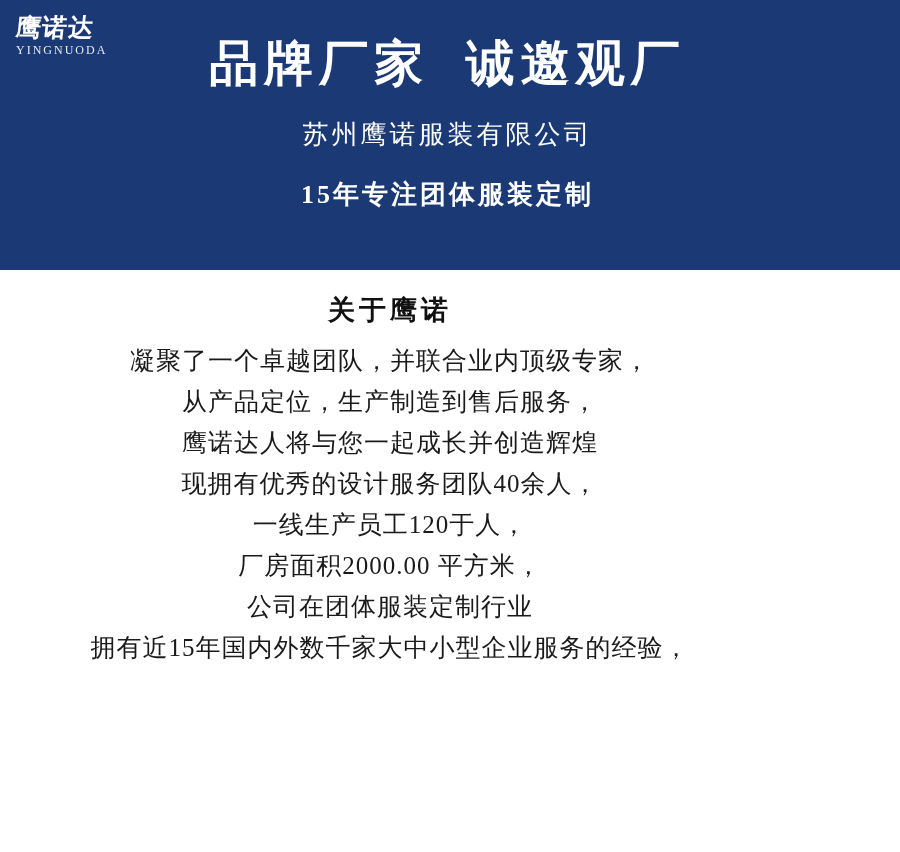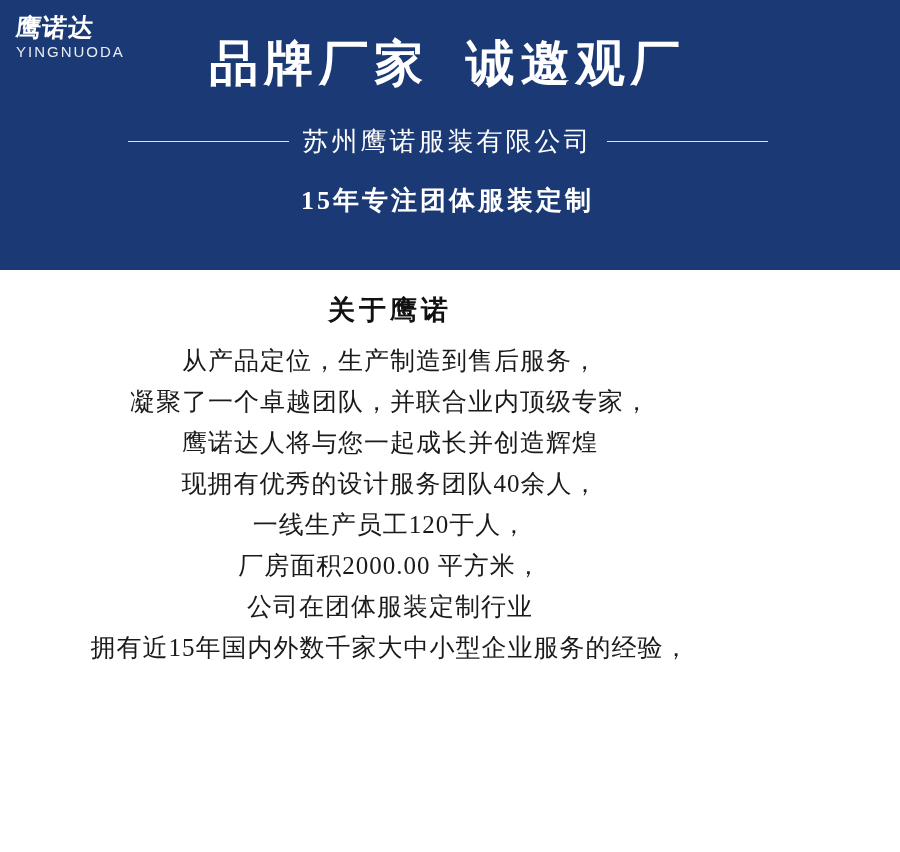--- a/index.html
+++ b/index.html
@@ -46,22 +46,22 @@
     font-weight: bold;
     letter-spacing: 1px;
     line-height: 28px;
     color: #ffffff;
     display: block;
     transform: skewX(-6deg);
   }
 
   .logo-sub {
     display: block;
-    font-family: Liberation Sans, sans-serif;
-    font-size: 15px;
+    font-family: Liberation Serif, serif;
+    font-size: 12px;
     letter-spacing: 2px;
     color: #ffffff;
     margin-top: 1px;
     opacity: 0.9;
   }
 
   .banner-inner {
     position: absolute;
     left: 0;
     right: 5px;
@@ -78,25 +78,26 @@
     font-weight: bold;
     font-size: 49px;
     color: #ffffff;
     letter-spacing: 6px;
     line-height: 60px;
     white-space: pre;
     text-align: center;
   }
 
   .subline-wrap {
-    margin-top: 30px;
+    margin-top: 22px;
     width: 640px;
     display: flex;
     align-items: center;
     justify-content: center;
+    flex-direction: column;
   }
 
   .rule {
     flex: 1 1 auto;
     height: 1px;
     background: #ffffff;
     opacity: 0.85;
   }
 
   .subline {
@@ -174,22 +175,22 @@
         <div class="rule"></div>
       </div>
 
       <div class="tagline">15年专注团体服装定制</div>
     </div>
   </div>
 
   <div class="content">
     <div class="section-title">关于鹰诺</div>
     <div class="about-lines">
+      <div class="about-line">凝聚了一个卓越团队，并联合业内顶级专家，</div>
       <div class="about-line">从产品定位，生产制造到售后服务，</div>
-      <div class="about-line">凝聚了一个卓越团队，并联合业内顶级专家，</div>
       <div class="about-line">鹰诺达人将与您一起成长并创造辉煌</div>
       <div class="about-line">现拥有优秀的设计服务团队40余人，</div>
       <div class="about-line">一线生产员工120于人，</div>
       <div class="about-line">厂房面积2000.00 平方米，</div>
       <div class="about-line">公司在团体服装定制行业</div>
       <div class="about-line">拥有近15年国内外数千家大中小型企业服务的经验，</div>
     </div>
   </div>
 
 </div>

